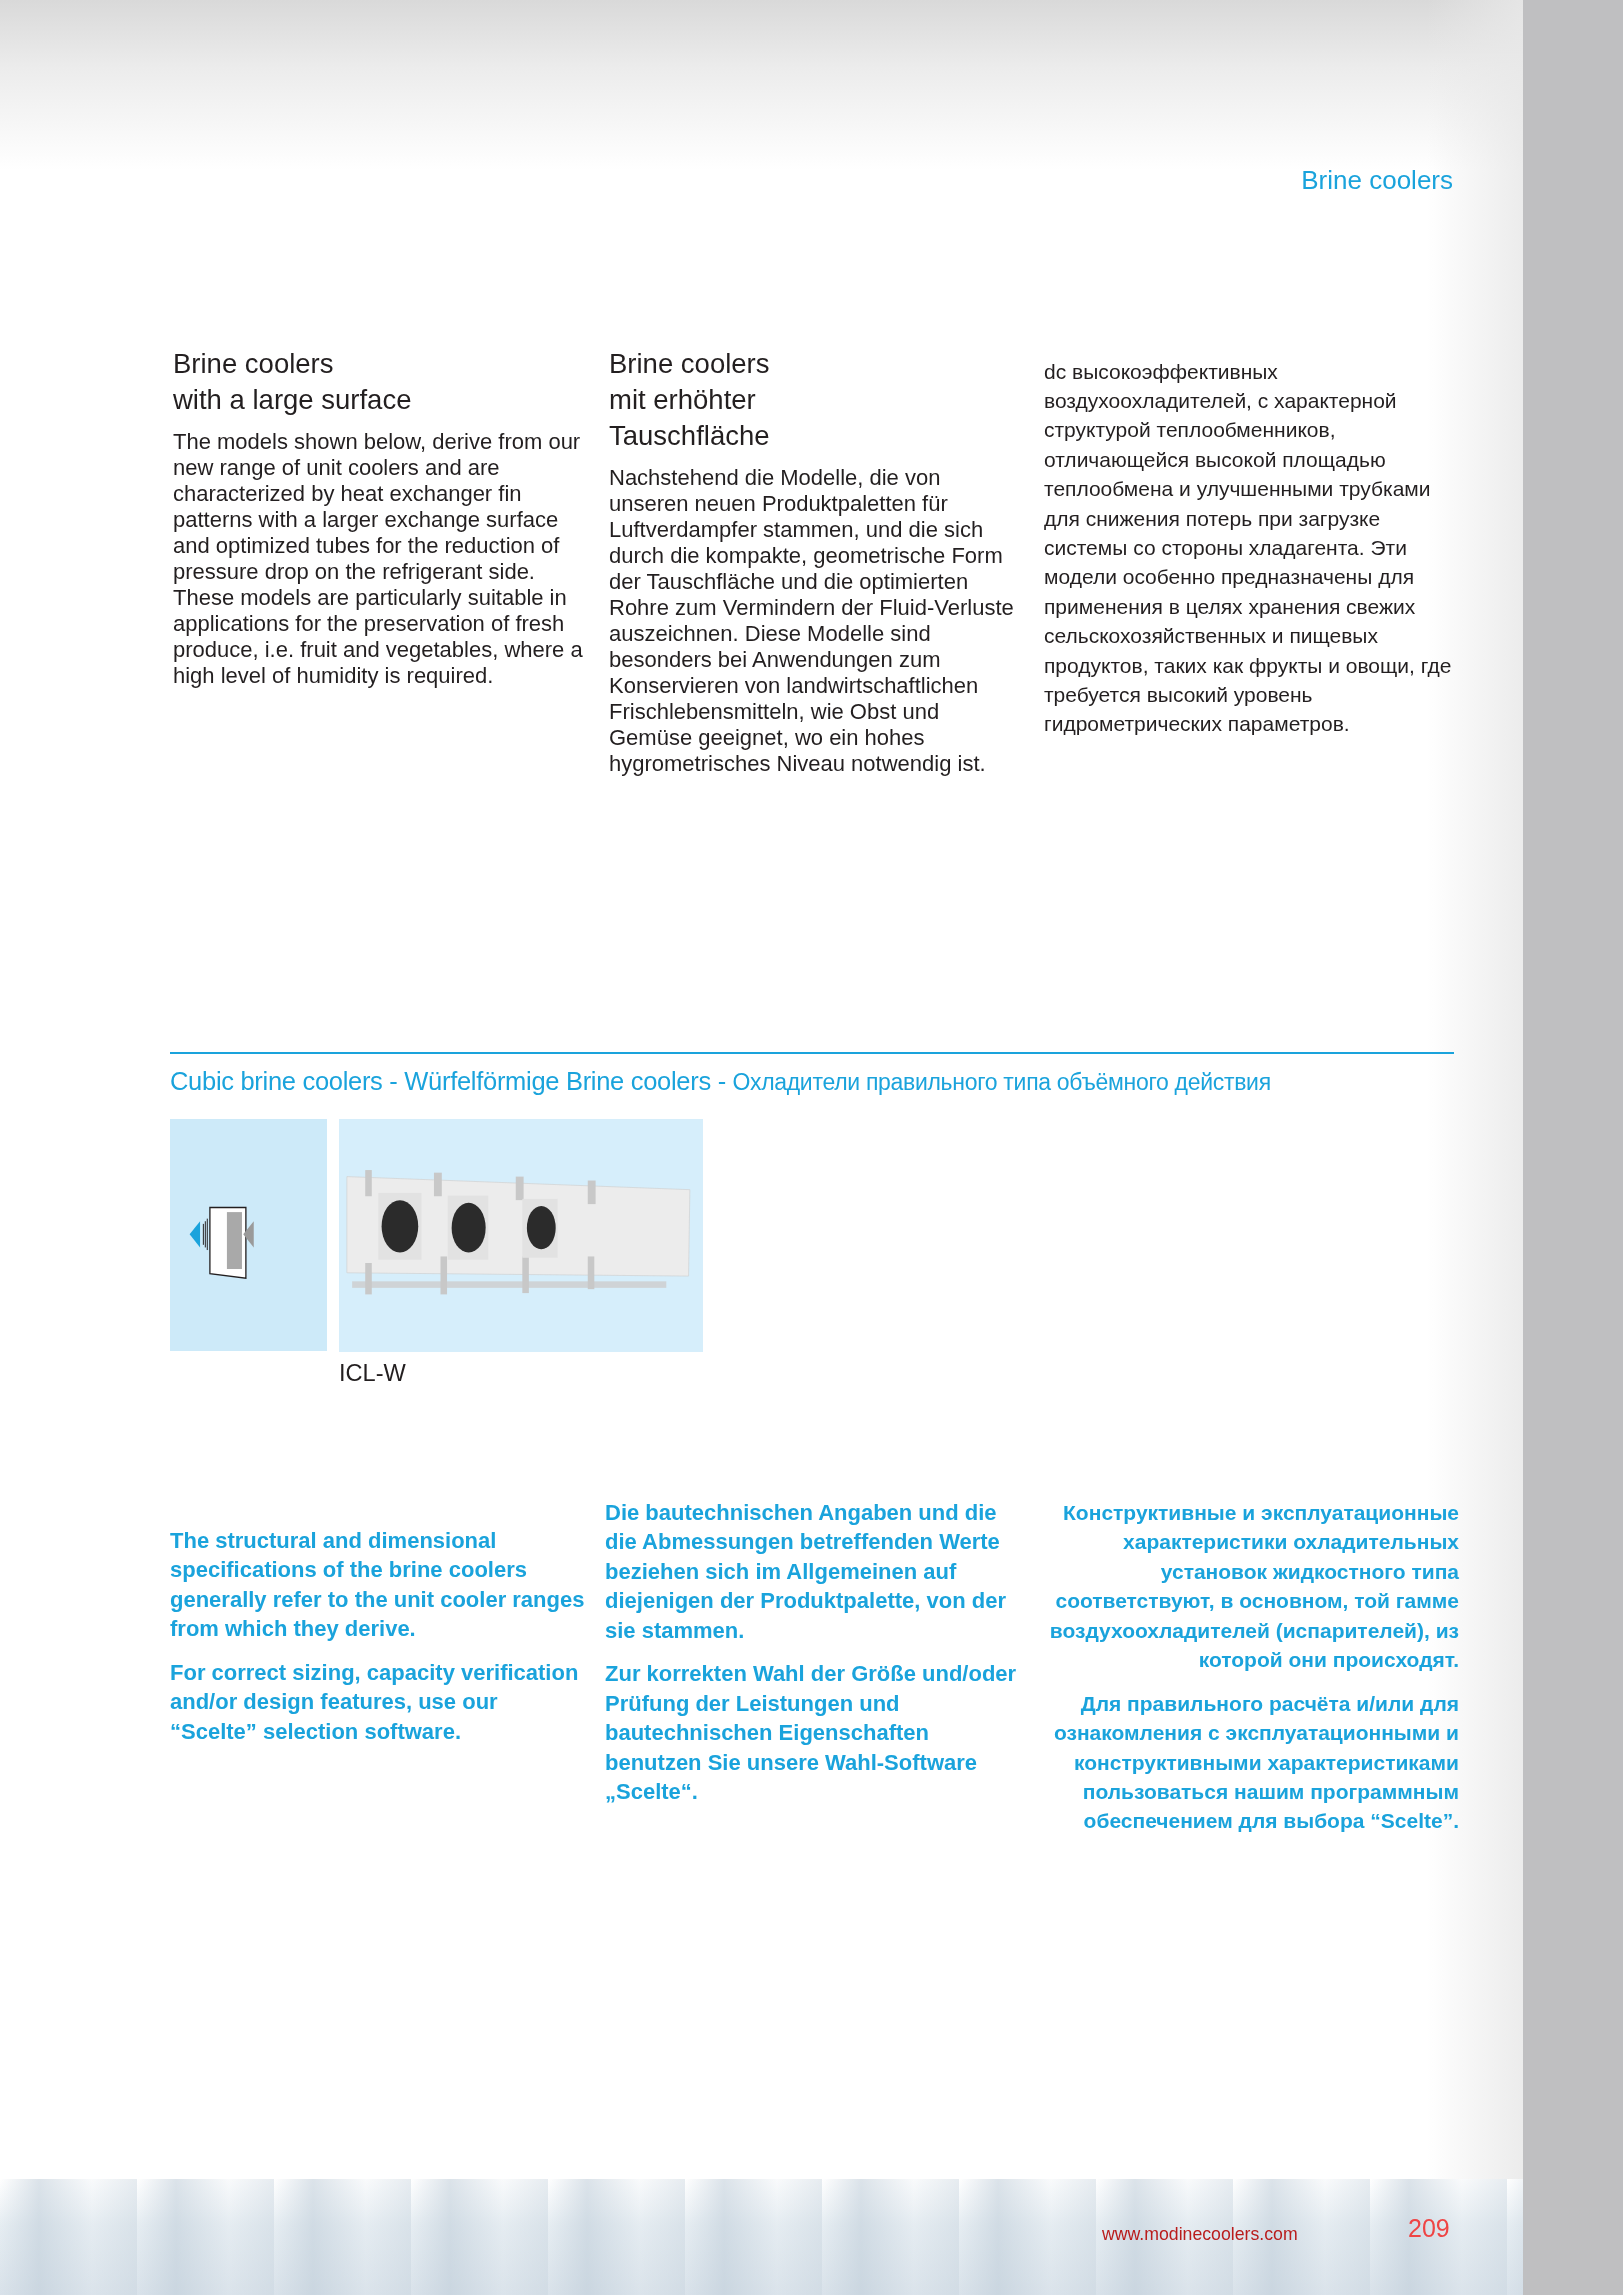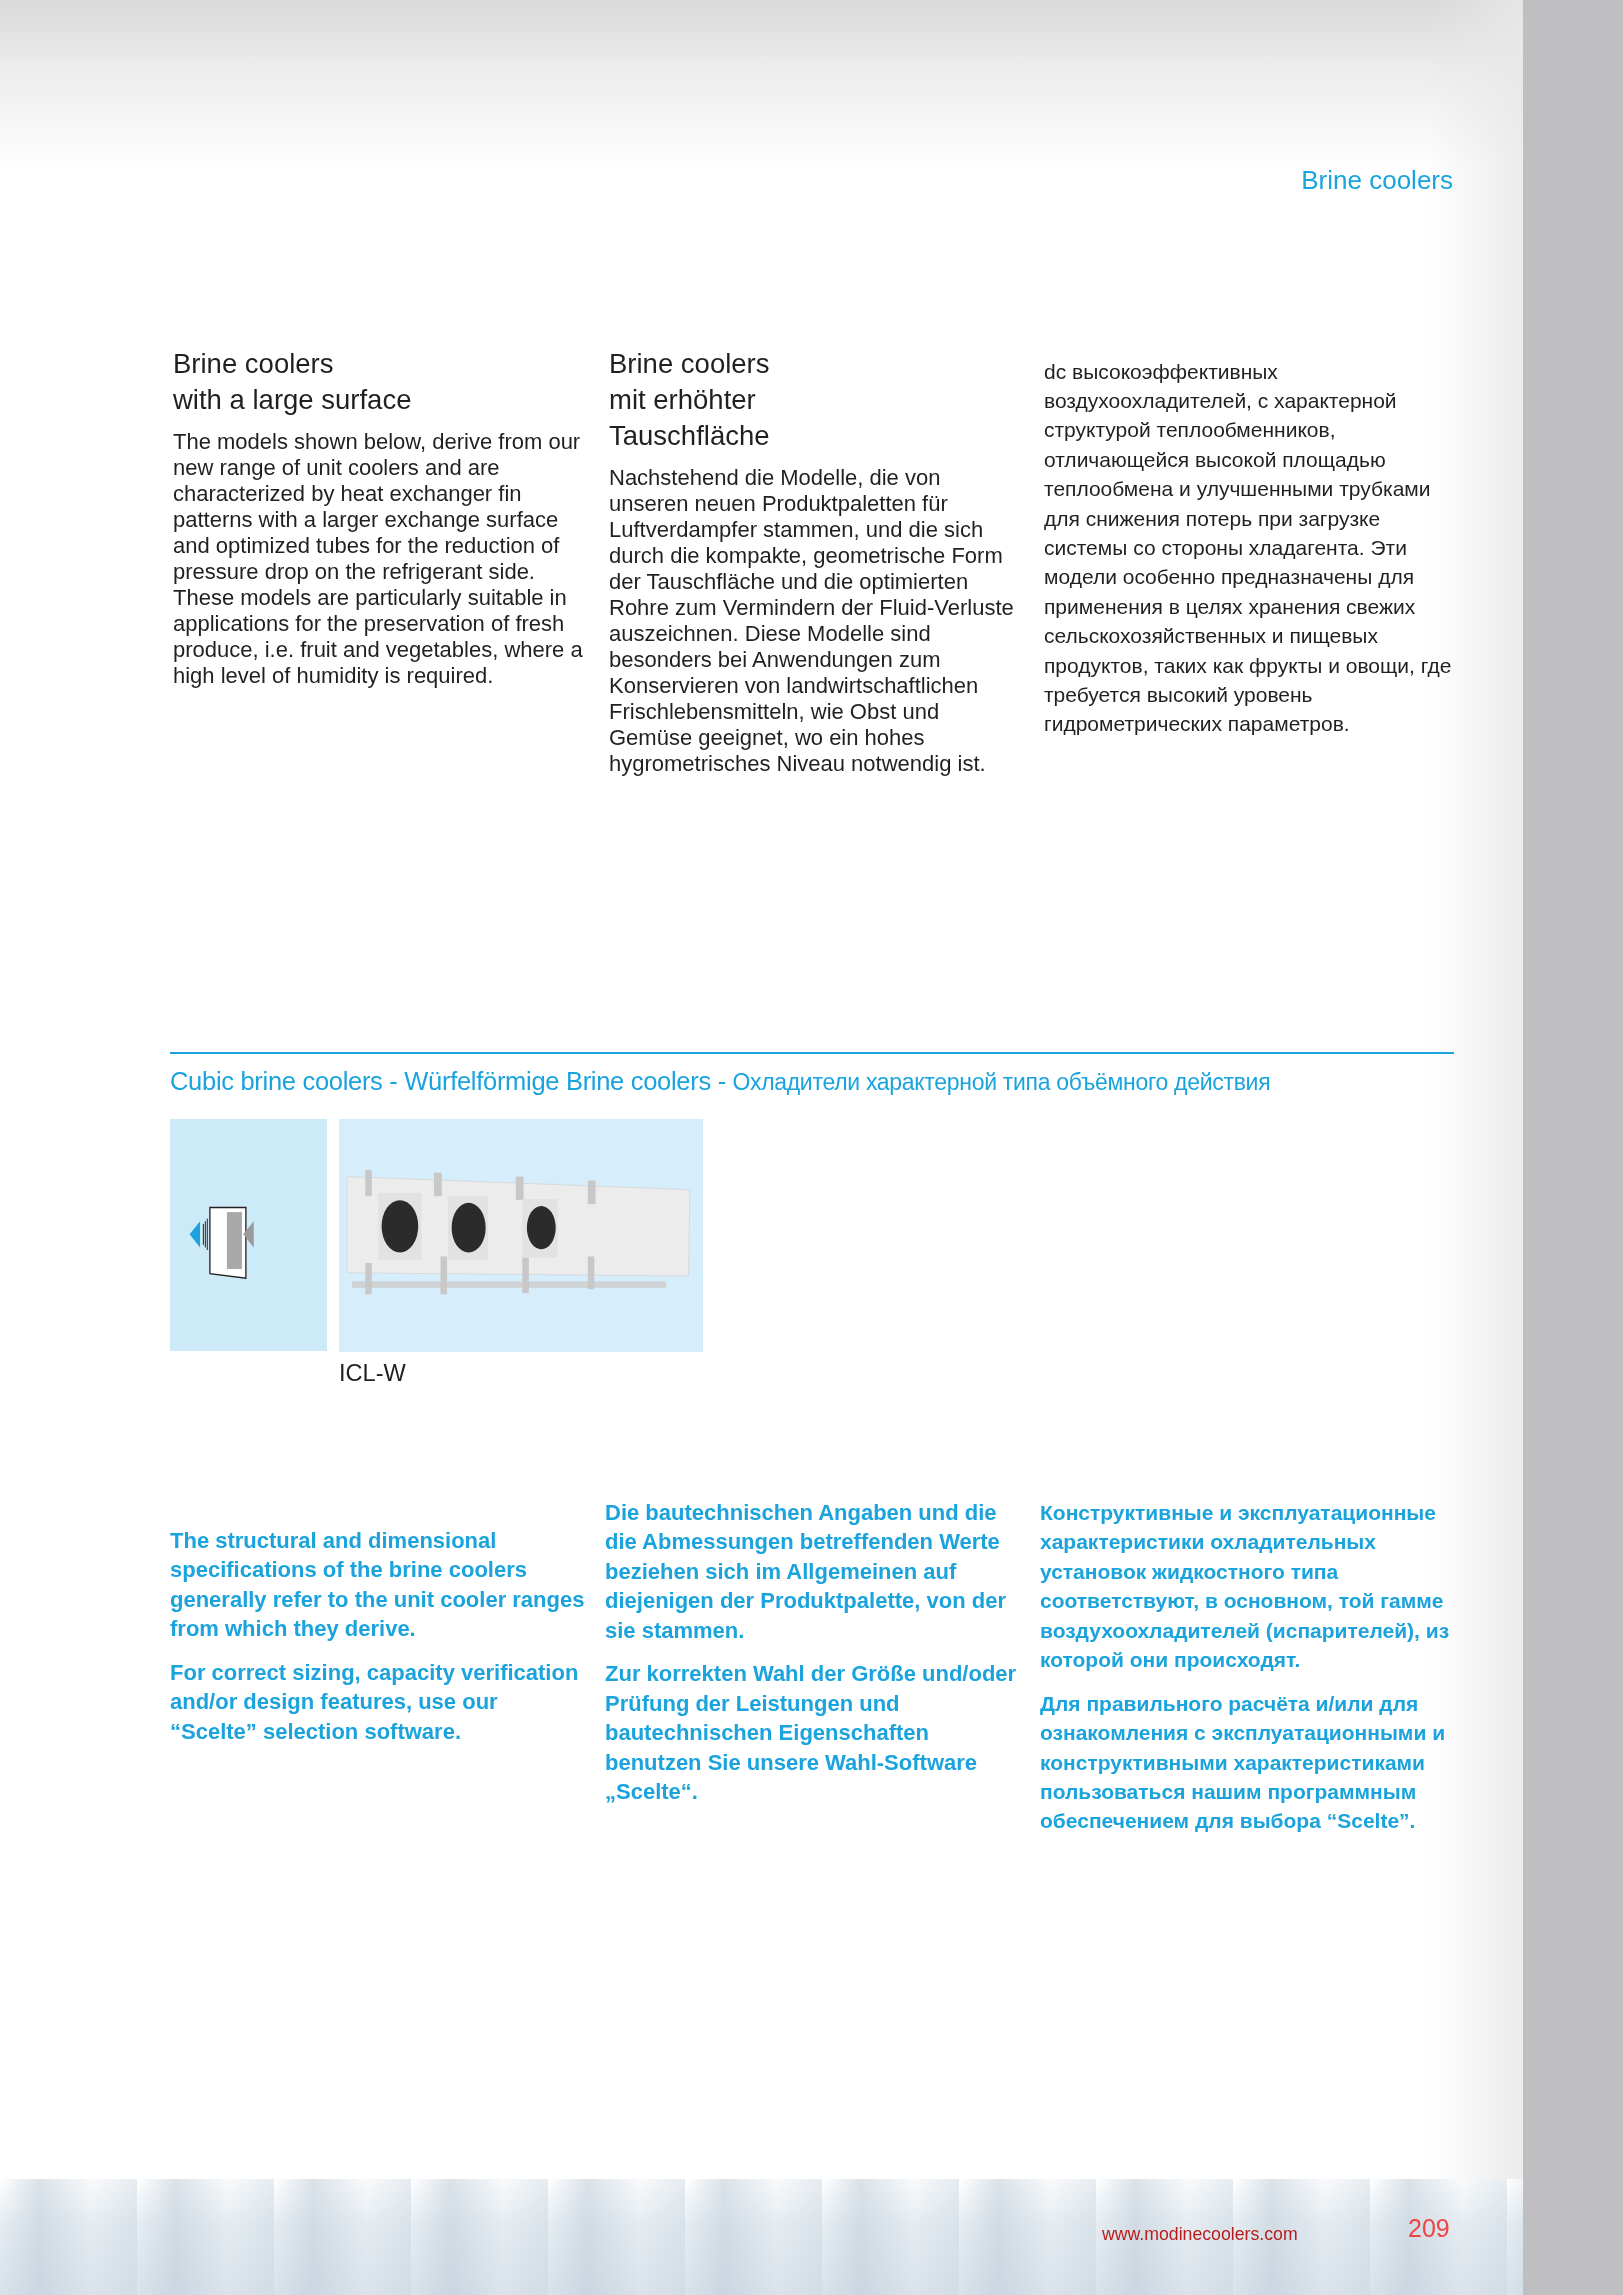--- a/index.html
+++ b/index.html
@@ -69,21 +69,21 @@
     position: absolute; left: 339px; top: 1360px;
     font-size: 23.6px; color: #231f20;
   }
   .note {
     position: absolute; top: 1498px; width: 419px;
     color: #1aa3dc; font-weight: bold; font-size: 22px; line-height: 29.4px;
   }
   .note p { margin: 0 0 14.4px 0; }
   .n1 { left: 170px; margin-top: 28px; }
   .n2 { left: 605px; }
-  .n3 { left: 1040px; }
+  .n3 { left: 1040px; text-align: right; }
   .n3 p { font-size: 21px; }
 
   .footer-url {
     position: absolute; left: 1102px; top: 2224px;
     font-size: 17.7px; color: #b91c1c;
   }
   .page-number {
     position: absolute; left: 1408px; top: 2214px;
     font-size: 25px; color: #ef4444;
   }
@@ -107,21 +107,21 @@
   <h2>Brine coolers
 mit erhöhter
 Tauschfläche</h2>
   <p>Nachstehend die Modelle, die von unseren neuen Produktpaletten für Luftverdampfer stammen, und die sich durch die kompakte, geometrische Form der Tauschfläche und die optimierten Rohre zum Vermindern der Fluid-Verluste auszeichnen. Diese Modelle sind besonders bei Anwendungen zum Konservieren von landwirtschaftlichen Frischlebensmitteln, wie Obst und Gemüse geeignet, wo ein hohes hygrometrisches Niveau notwendig ist.</p>
 </div>
 <div class="col c3 ru">
   <p>dc высокоэффективных воздухоохладителей, с характерной структурой теплообменников, отличающейся высокой площадью теплообмена и улучшенными трубками для снижения потерь при загрузке системы со стороны хладагента. Эти модели особенно предназначены для применения в целях хранения свежих сельскохозяйственных и пищевых продуктов, таких как фрукты и овощи, где требуется высокий уровень гидрометрических параметров.</p>
 </div>
 
 <div class="rule"></div>
-<div class="cubic-title"><span>Cubic brine coolers - </span><span>Würfelförmige Brine coolers - </span><span class="ru">Охладители характерной типа объёмного действия</span></div>
+<div class="cubic-title"><span>Cubic brine coolers - </span><span>Würfelförmige Brine coolers - </span><span class="ru">Охладители правильного типа объёмного действия</span></div>
 
 <div class="icon-panel">
   <svg width="157" height="232" viewBox="0 0 240 354">
     <polygon points="46,156 30,176 46,196" fill="#1aa3dc"></polygon>
     <line x1="51" y1="160" x2="51" y2="192" stroke="#231f20" stroke-width="1.5"></line>
     <line x1="54" y1="156" x2="54" y2="196" stroke="#231f20" stroke-width="1.5"></line>
     <line x1="57" y1="152" x2="57" y2="200" stroke="#231f20" stroke-width="1.5"></line>
     <polygon points="61,135 116,135 116,243 61,236" fill="#ffffff" stroke="#231f20" stroke-width="2"></polygon>
     <rect x="87" y="142" width="23" height="87" fill="#a9a9a9"></rect>
     <polygon points="128,156 112,176 128,196" fill="#9a9a9a"></polygon>

